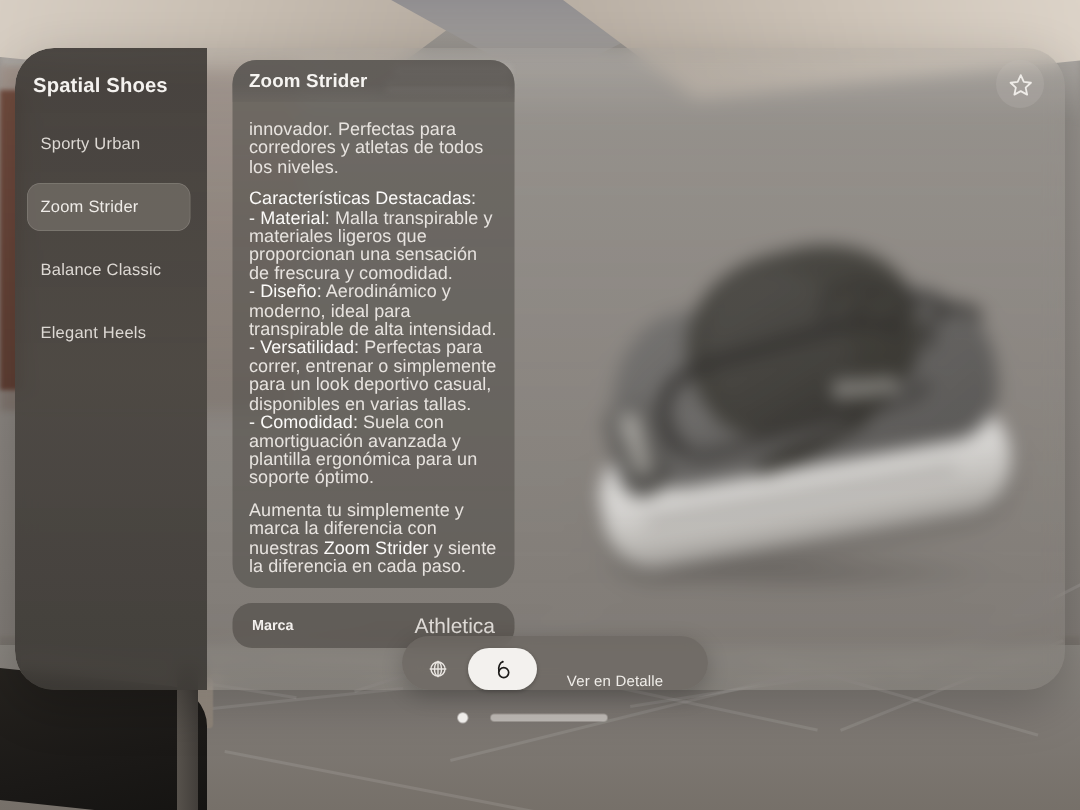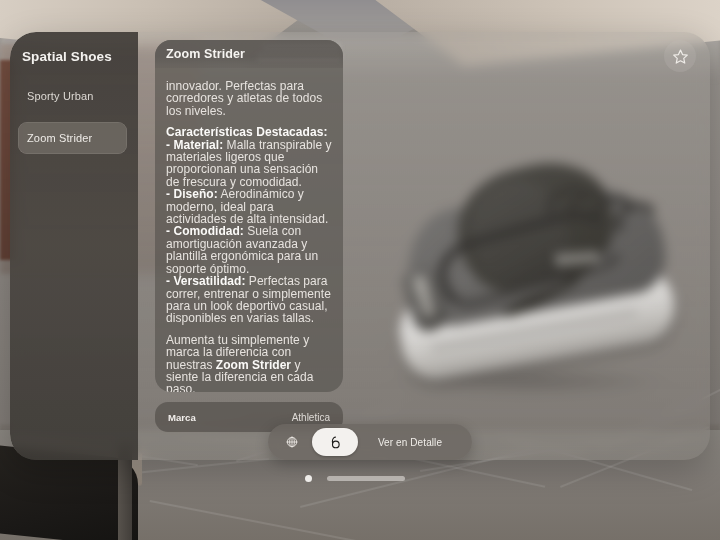--- a/index.html
+++ b/index.html
@@ -218,50 +218,50 @@
     color: #f6f4f1; font-size: 12.5px; font-weight: bold; letter-spacing: .1px;
   }
   .blurred-line {
     position: absolute; top: 12px; height: 7px;
     background: rgba(210,205,200,.42); border-radius: 3px; filter: blur(2.4px);
     z-index: 2;
   }
   .desc {
     color: #e7e3df; font-size: 12px; line-height: 12.4px; letter-spacing: .05px; margin-top: 14px;
   }
-  .desc b { color: #fbfaf8; font-weight: bold; }
+  .desc b { color: #fbfaf8; font-weight: normal; }
   .desc p { margin-bottom: 0; }
   .desc .gap { height: 9px; }
 
   #marca-row {
     position: absolute; left: 8px; top: 370px; width: 188px; height: 30px;
     background: rgba(84,80,76,.72);
     border-radius: 13px;
     display: flex; align-items: center; justify-content: space-between;
     padding: 0 13px;
   }
   #marca-label { color: #f2efec; font-size: 9.6px; font-weight: bold; }
-  #marca-value { color: #e0dcd8; font-size: 10px; }
+  #marca-value { color: #e0dcd8; font-size: 14px; }
 
   
   #fav-button {
     position: absolute; right: 14px; top: 8px; width: 32px; height: 32px;
     border-radius: 50%;
     background: rgba(196,191,185,.22);
     display: flex; align-items: center; justify-content: center;
     cursor: pointer;
   }
 
   
   #toolbar {
     position: absolute; left: 268px; top: 424px; width: 204px; height: 36px;
     border-radius: 18px;
     background: rgba(108,103,98,.78);
     backdrop-filter: blur(6px);
-    display: flex; align-items: center; padding: 0 4px;
+    display: flex; align-items: flex-end; padding: 0 4px;
     box-shadow: 0 4px 14px rgba(0,0,0,.22);
   }
   #globe-btn {
     width: 40px; height: 28px; display: flex; align-items: center;
     justify-content: center; cursor: pointer; border-radius: 14px;
   }
   #gesture-btn {
     width: 46px; height: 28px; border-radius: 14px;
     background: #f3f1ee;
     display: flex; align-items: center; justify-content: center; cursor: pointer;
@@ -337,44 +337,50 @@
   <div id="sidebar">
     <div id="sidebar-title">Spatial Shoes</div>
     <div id="sidebar-list">
       <div class="side-item">
         <span>Sporty Urban</span>
       </div>
       <div class="side-item selected">
         <span>Zoom Strider</span>
       </div>
       <div class="side-item">
+        <span>Balance Classic</span>
+      </div>
+      <div class="side-item">
+        <span>Elegant Heels</span>
+      </div>
+      <div class="side-item">
         
       </div>
 
     </div>
   </div>
 
   <div id="detail-card">
 
     <div id="detail-scroll">
       <div class="desc">
         <p>innovador. Perfectas para corredores y atletas de todos los niveles.</p>
         <div class="gap"></div>
         <p><b>Características Destacadas:</b></p>
         <p>
           <b>- Material:</b><span> Malla transpirable y materiales ligeros que proporcionan una sensación de frescura y comodidad.</span>
         </p>
         <p>
-          <b>- Diseño:</b><span> Aerodinámico y moderno, ideal para actividades de alta intensidad.</span>
+          <b>- Diseño:</b><span> Aerodinámico y moderno, ideal para transpirable de alta intensidad.</span>
+        </p>
+        <p>
+          <b>- Versatilidad:</b><span> Perfectas para correr, entrenar o simplemente para un look deportivo casual, disponibles en varias tallas.</span>
         </p>
         <p>
           <b>- Comodidad:</b><span> Suela con amortiguación avanzada y plantilla ergonómica para un soporte óptimo.</span>
-        </p>
-        <p>
-          <b>- Versatilidad:</b><span> Perfectas para correr, entrenar o simplemente para un look deportivo casual, disponibles en varias tallas.</span>
         </p>
         <div class="gap"></div>
         <p>
           <span>Aumenta tu simplemente y marca la diferencia con nuestras </span><b>Zoom Strider</b><span> y siente la diferencia en cada paso.</span>
         </p>
       </div>
     </div>
 
     <div class="blurred-line" style="left:115px; width:78px;"></div>
     <div class="blurred-line" style="left:110px; top:21px; width:84px;"></div>

